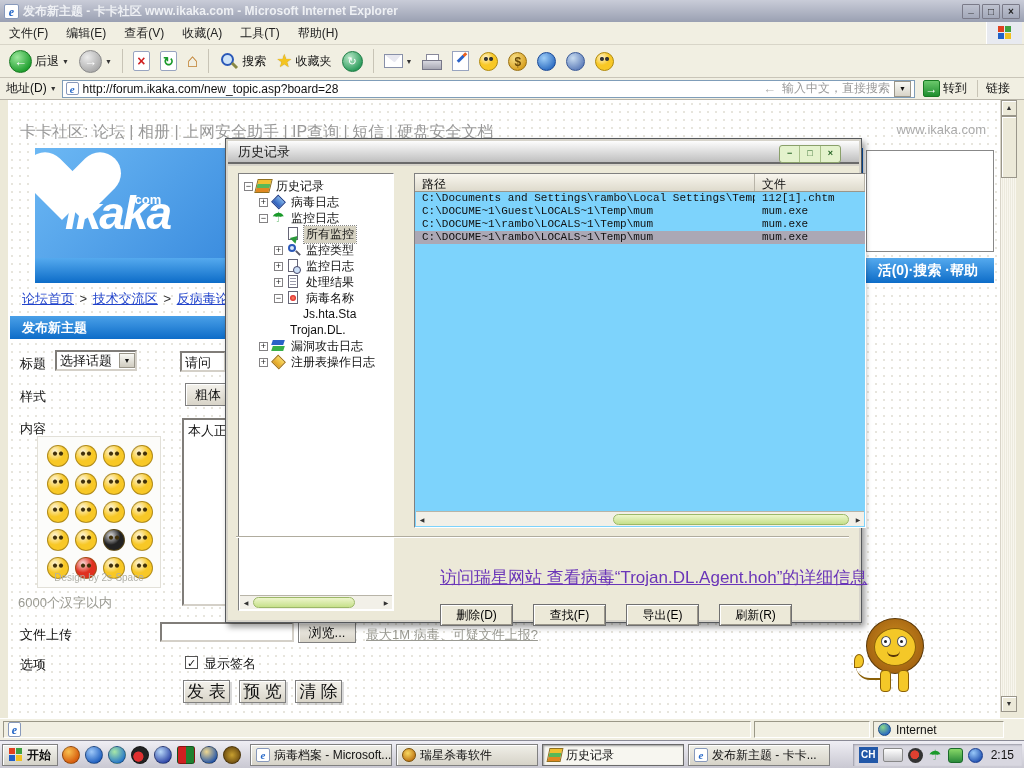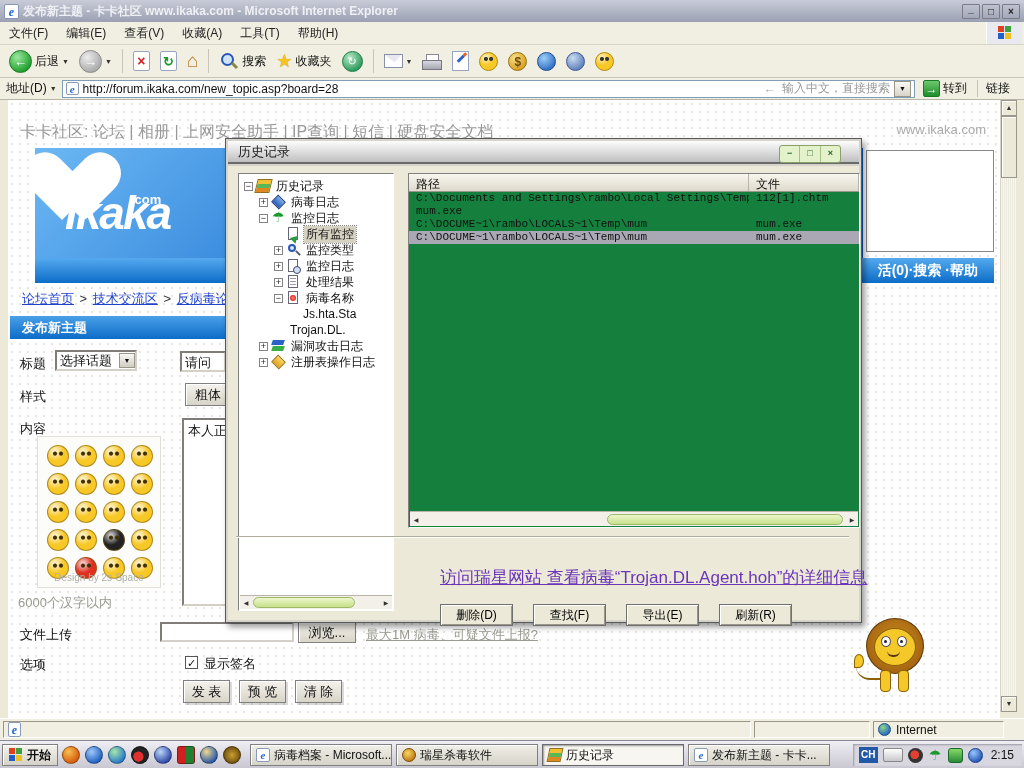--- a/index.html
+++ b/index.html
@@ -133,21 +133,21 @@
   .browse-btn{position:absolute;left:290px;top:522px;width:58px;height:21px;background:linear-gradient(#f4f2ec,#d8d4c8);
     border:1px solid #808080;box-shadow:inset 1px 1px 0 #fff;font-size:13px;text-align:center;line-height:19px}
   .upload-note{position:absolute;left:358px;top:526px;color:#9a9a92;font-size:13px;text-decoration:underline}
   .checkbox{position:absolute;left:177px;top:556px;width:13px;height:13px;background:#fff;border:1px solid #555;
     color:#111;font-size:11px;line-height:12px;text-align:center}
   .checkbox::before{content:"✓"}
   .sig-label{position:absolute;left:196px;top:555px;font-size:13px}
   .sig-label .lnk{}
   .submit-row{position:absolute;left:175px;top:580px;display:flex;gap:9px}
   .pbtn{width:47px;height:23px;background:linear-gradient(#f4f2ec,#d8d4c8);border:1px solid #808080;
-    box-shadow:inset 1px 1px 0 #fff,2px 2px 0 rgba(0,0,0,.15);font-size:13px;text-align:center;line-height:21px}
+    box-shadow:inset 1px 1px 0 #fff,2px 2px 0 rgba(0,0,0,.15);font-size:17px;text-align:center;line-height:21px}
   
   .lion{position:absolute;left:848px;top:518px;width:76px;height:76px}
   .mane{position:absolute;left:10px;top:0;width:56px;height:54px;border-radius:50%;
     background:radial-gradient(circle at 50% 45%,#d09020,#a06010 80%);border:1px solid #5a3808}
   .lface{position:absolute;left:18px;top:10px;width:40px;height:36px;border-radius:50%;background:#f4c828;border:1px solid #8a6008}
   .leye{position:absolute;width:8px;height:9px;border-radius:50%;background:#fff;border:1px solid #555}
   .leye::after{content:"";position:absolute;left:2px;top:3px;width:3px;height:3px;border-radius:50%;background:#222}
   .leye.l{left:25px;top:18px}.leye.r{left:41px;top:18px}
   .lmouth{position:absolute;left:31px;top:31px;width:13px;height:6px;border-bottom:2px solid #5a3808;border-radius:0 0 6px 6px}
   .lleg{position:absolute;top:52px;width:9px;height:20px;background:#f4c828;border:1px solid #8a6008;border-radius:4px}
@@ -203,21 +203,21 @@
   .ticon-books::after{content:"";position:absolute;left:1px;top:7px;width:12px;height:5px;background:#38b048;transform:skewX(-18deg)}
   .ticon-registry::before{content:"";position:absolute;inset:2px;background:linear-gradient(#f8d860,#e0a020);
     transform:rotate(45deg);border:1px solid #a07010}
 
   .hscroll{position:absolute;left:1px;right:1px;bottom:1px;height:14px;background:#f2f0e8;border-top:1px solid #b8b4a8}
   .harrow{position:absolute;top:1px;width:12px;height:12px;font-size:6px;line-height:12px;text-align:center;color:#333}
   .harrow.l{left:0}.harrow.r{right:0}
   .hthumb{position:absolute;top:1px;height:11px;background:linear-gradient(#eef6cc,#c6e08a);
     border:1px solid #9cb868;border-radius:6px;box-sizing:border-box}
 
-  .listpanel{position:absolute;left:180px;top:7px;width:452px;height:355px;background:#15803d;
+  .listpanel{position:absolute;left:186px;top:7px;width:452px;height:355px;background:#7dd3fc;
     border:1px solid;border-color:#808080 #fff #fff #808080;box-sizing:border-box}
   .lheader{display:flex;height:18px;background:linear-gradient(#f8f6ee,#dedacc);border-bottom:1px solid #9a968a;
     font-size:12px;font-family:"Liberation Mono",monospace}
   .lheader .hc{padding:2px 0 0 7px;border-right:1px solid #b8b4a8;box-sizing:border-box}
   .hc1{width:340px}.hc2{flex:1}
   .lrow{display:flex;height:13px;font:11px "Liberation Mono",monospace;white-space:nowrap}
   .lrow .lc1{width:340px;padding-left:7px;overflow:hidden;box-sizing:border-box}
   .lrow .lc2{flex:1;padding-left:7px;overflow:hidden}
   .lrow.lsel{background:#aba8b5}
   .listscroll{position:absolute;left:1px;right:1px;bottom:1px;height:15px;background:#f2f0e8;border-top:1px solid #b8b4a8}
@@ -570,20 +570,21 @@
         <div class="lheader" data-interactable="false">
           <span class="hc hc1" data-interactable="true">路径</span>
           <span class="hc hc2" data-interactable="true">文件</span>
         </div>
         <div id="list-body">
             <div class="lrow" data-interactable="true">
               <span class="lc1" data-interactable="false">C:\Documents and Settings\rambo\Local Settings\Tempor...</span>
               <span class="lc2" data-interactable="false">112[1].chtm</span>
             </div>
             <div class="lrow" data-interactable="true">
+              <span class="lc1" data-interactable="false">C:\DOCUME~1\Guest\LOCALS~1\Temp\mum</span>
               <span class="lc2" data-interactable="false">mum.exe</span>
             </div>
             <div class="lrow" data-interactable="true">
               <span class="lc1" data-interactable="false">C:\DOCUME~1\rambo\LOCALS~1\Temp\mum</span>
               <span class="lc2" data-interactable="false">mum.exe</span>
             </div>
             <div class="lrow lsel" data-interactable="true">
               <span class="lc1" data-interactable="false">C:\DOCUME~1\rambo\LOCALS~1\Temp\mum</span>
               <span class="lc2" data-interactable="false">mum.exe</span>
             </div>

